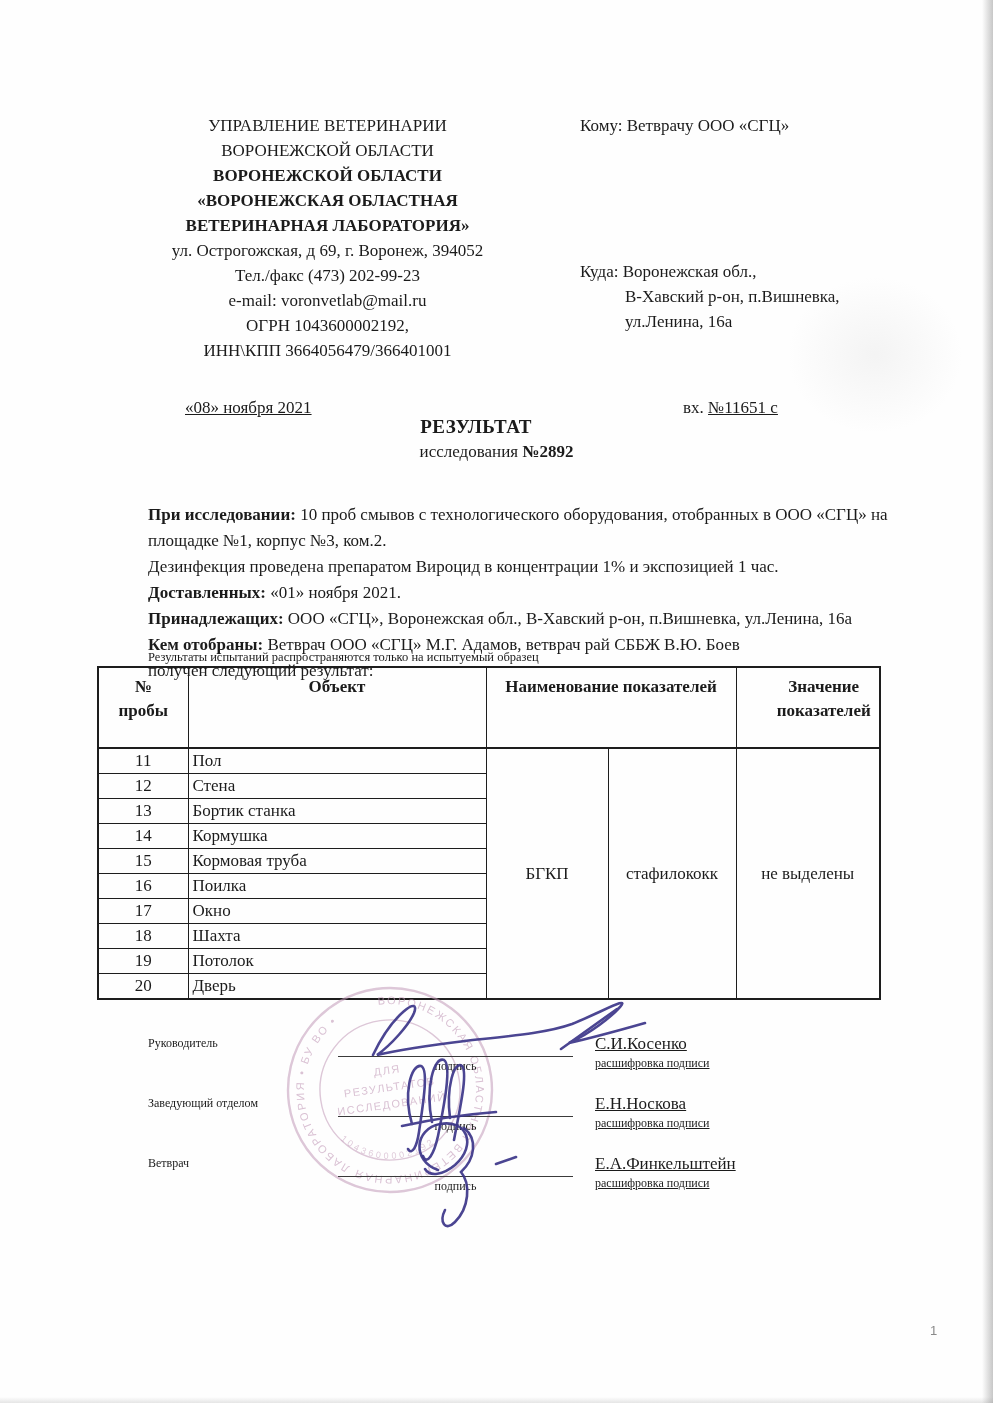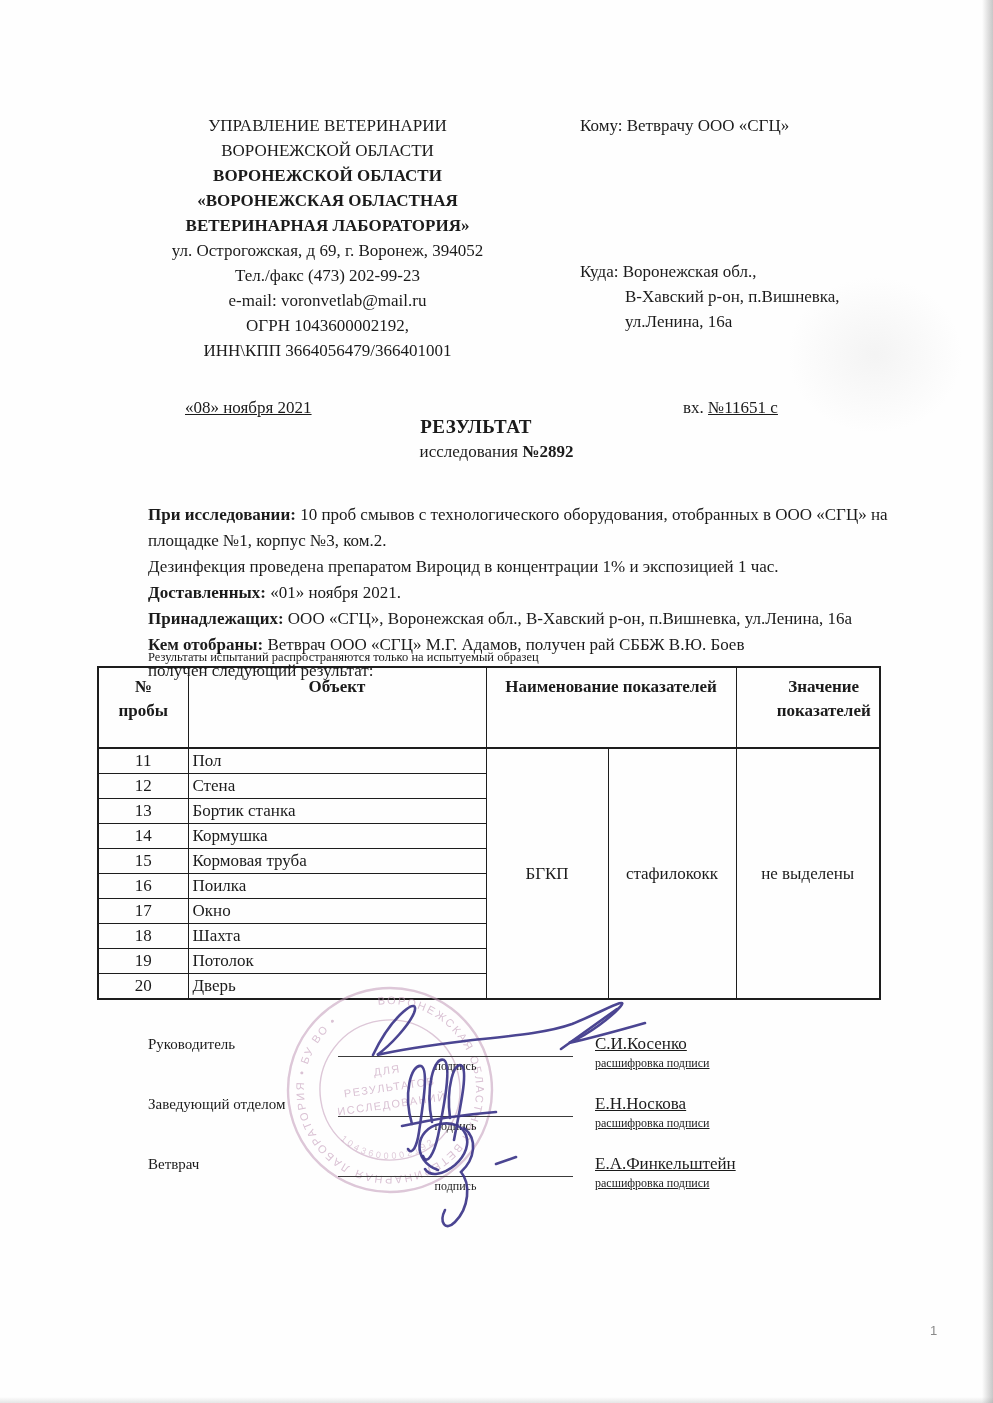--- a/index.html
+++ b/index.html
@@ -73,21 +73,21 @@
   table.results { border:2px solid #1d1d1d; }
   td.num  { text-align:center; height:24px; }
   td.obj  { text-align:left; padding-left:12px; }
   td.merged { text-align:center; vertical-align:middle; }
 
   
   .sig-row {
     position:absolute; left:148px; width:720px;
     display:grid; grid-template-columns:190px 235px 1fr;
   }
-  .sig-role { font-size:15px; padding-top:6px; }
+  .sig-role { font-size:12px; padding-top:6px; }
   .sig-linecell .line { height:26px; border-bottom:1.6px solid #3a3a3a; }
   .sig-linecell .cap  { text-align:center; font-size:12px; margin-top:2px; color:#222; }
   .sig-namecell { padding-left:22px;text-decoration:underline; }
   .sig-name { font-size:17px; text-decoration:underline; padding-top:4px; display:inline-block; }
   .sig-namecell .cap { font-size:12px; margin-top:2px; color:#222; }
 
   .stamp-svg { position:absolute; left:272px; top:972px; transform:rotate(-8deg); pointer-events:none; }
   .sig-ink   { position:absolute; pointer-events:none; }
 
   .page-number { position:absolute; left:930px; top:1323px; font-size:13px; color:#8a8a8a;
@@ -122,21 +122,21 @@
   <div class="incoming"><span>вх. </span><span class="u">№11651 с</span></div>
 
   <div class="title-main">РЕЗУЛЬТАТ</div>
   <div class="title-sub"><span>исследования </span><span class="b">№2892</span></div>
 
   <div class="body-text">
     <div><b>При исследовании:</b><span> 10 проб смывов с технологического оборудования, отобранных в ООО «СГЦ» на площадке №1, корпус №3, ком.2.</span></div>
     <div>Дезинфекция проведена препаратом Вироцид в концентрации 1% и экспозицией 1 час.</div>
     <div><b>Доставленных:</b><span> «01» ноября 2021.</span></div>
     <div><b>Принадлежащих:</b><span> ООО «СГЦ», Воронежская обл., В-Хавский р-он, п.Вишневка, ул.Ленина, 16а</span></div>
-    <div><b>Кем отобраны:</b><span> Ветврач ООО «СГЦ» М.Г. Адамов, получен рай СББЖ В.Ю. Боев</span></div>
+    <div><b>Кем отобраны:</b><span> Ветврач ООО «СГЦ» М.Г. Адамов, ветврач рай СББЖ В.Ю. Боев</span></div>
     <div>получен следующий результат:</div>
   </div>
   <div class="disclaimer">Результаты испытаний распространяются  только на испытуемый образец</div>
 
   <table class="results">
     <colgroup>
       <col style="width:90px">
         <col style="width:298px">
         <col style="width:122px">
         <col style="width:128px">

